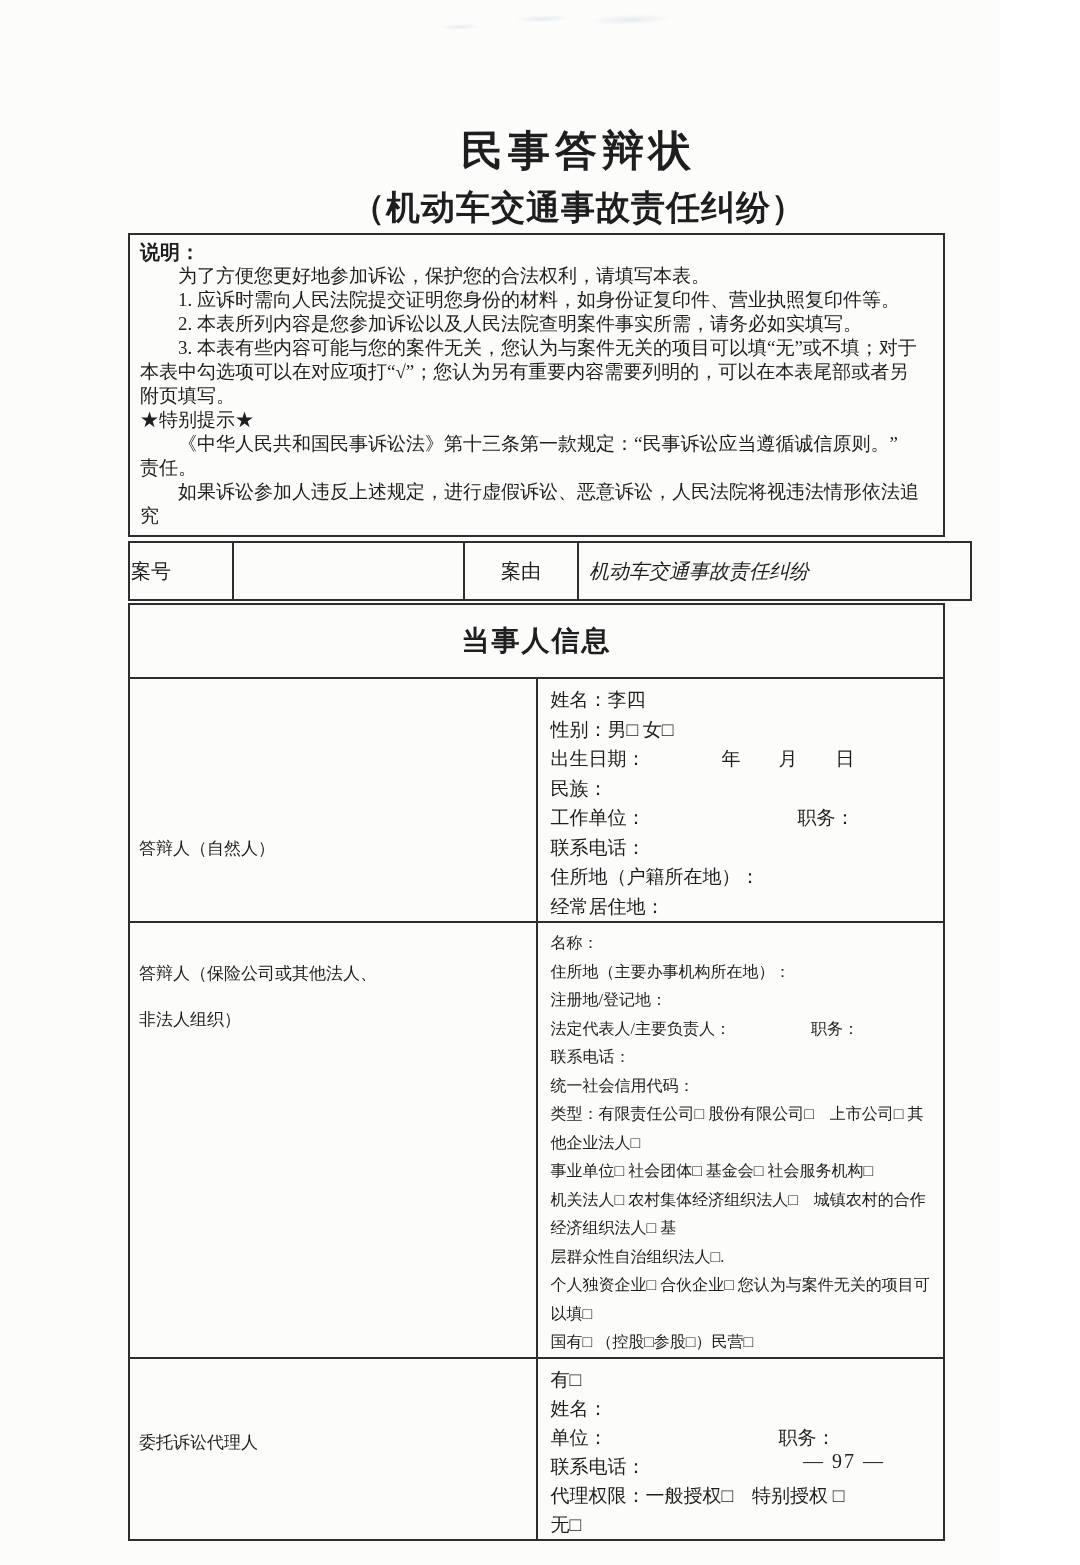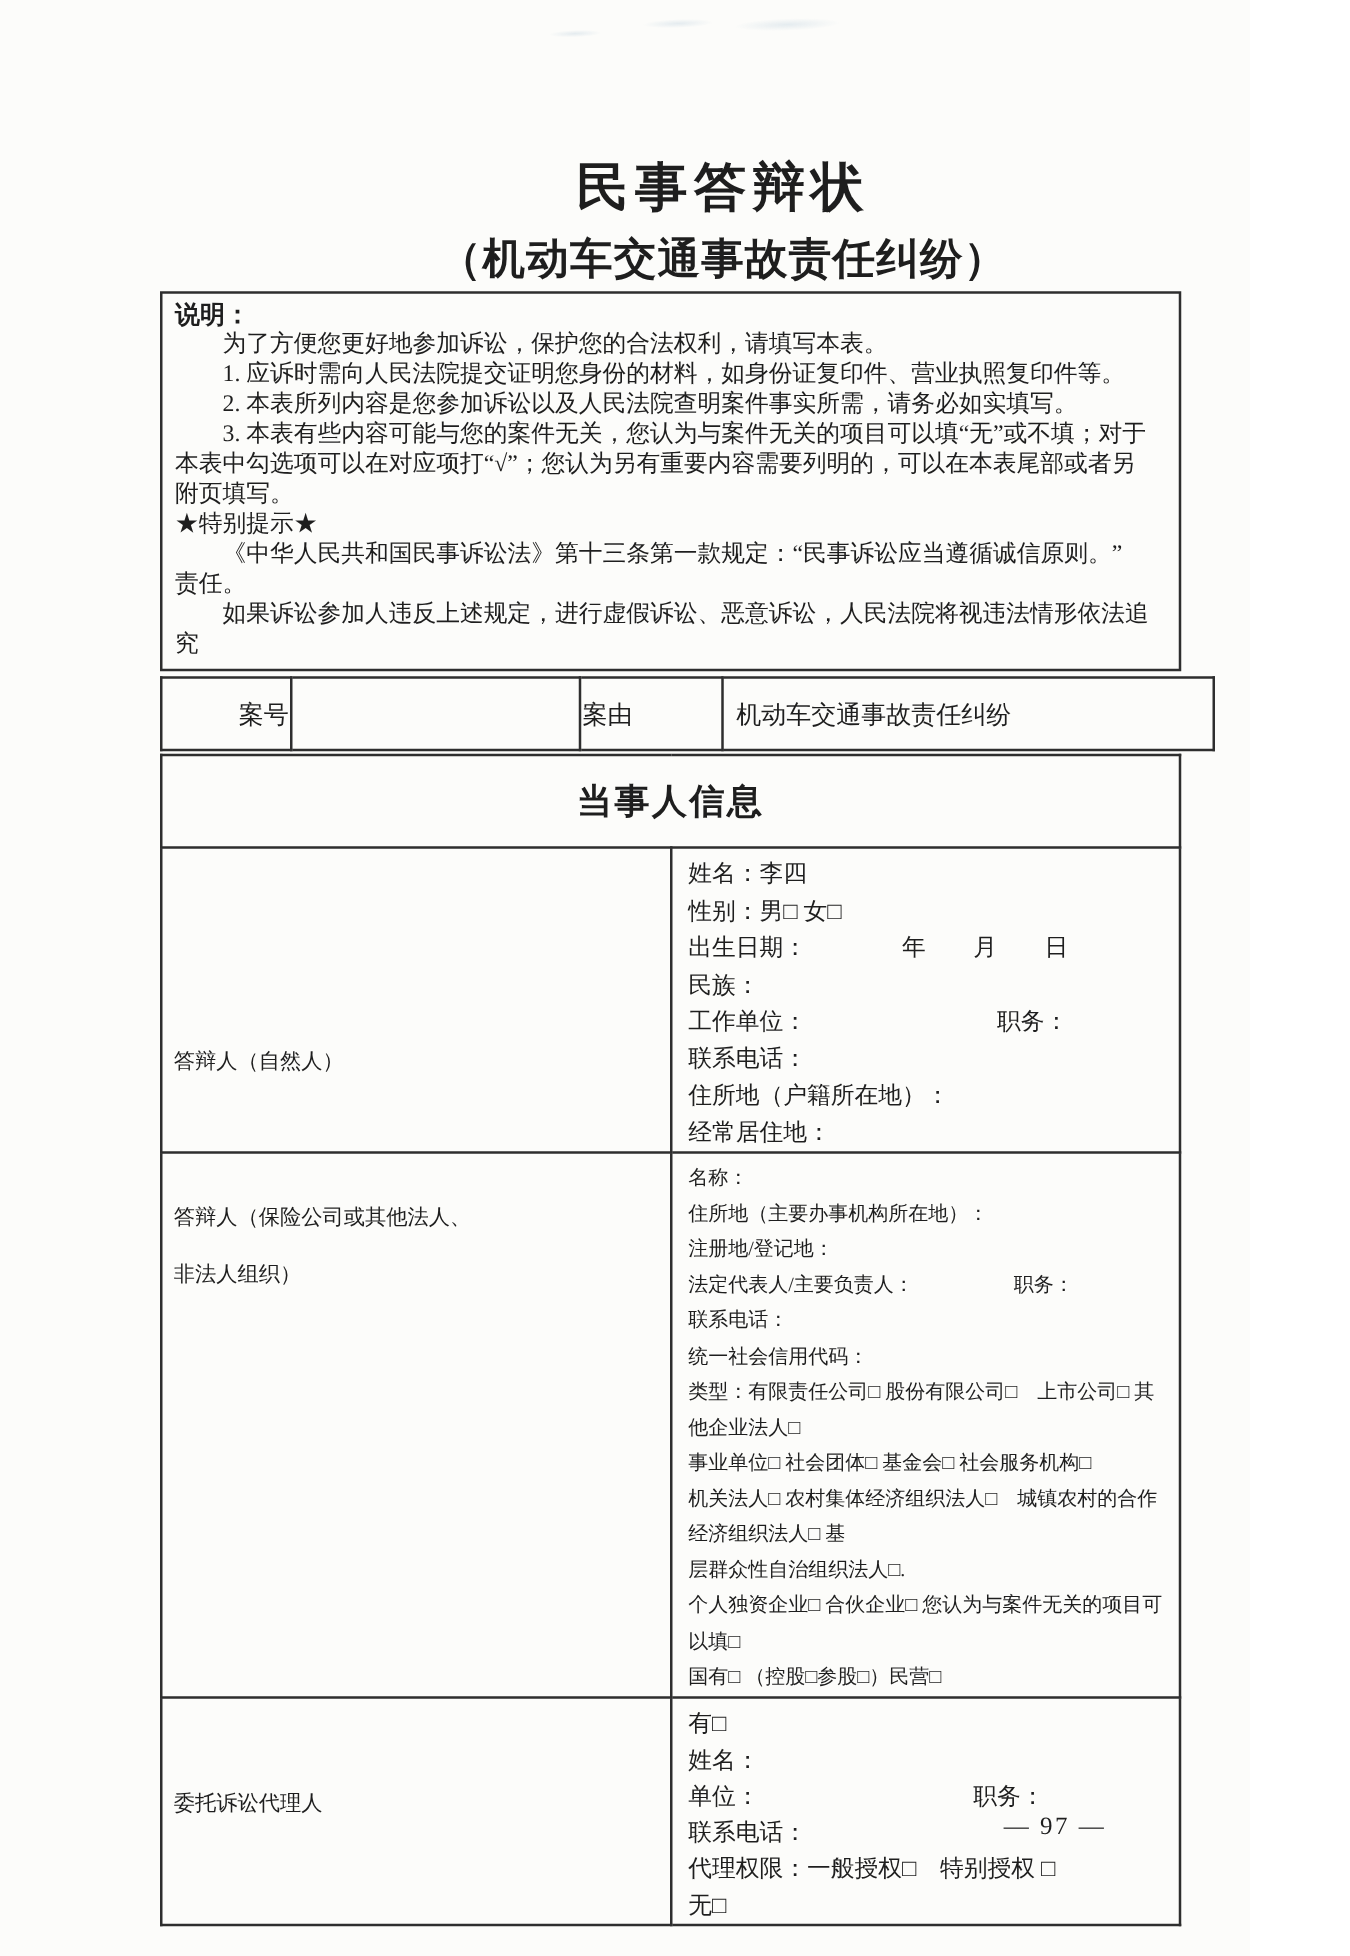--- a/index.html
+++ b/index.html
@@ -42,24 +42,24 @@
     border:2px solid var(--border);
     padding:5px 10px 7px;
     overflow:hidden;
   }
   .ins-heading{font-weight:bold;font-size:20px;line-height:24px;}
   .ins-line{font-size:19px;line-height:24px;white-space:pre-wrap;}
   table{border-collapse:collapse;table-layout:fixed;}
   td{border:2px solid var(--border);overflow:hidden;}
   .case-table{margin:4px 0 0 128px;width:817px;}
   .case-table td{height:54px;font-size:20px;vertical-align:middle;}
-  .case-table .c1{width:100px;text-align:right;}
+  .case-table .c1{width:100px;text-align:left;}
   .case-table .c2{width:227px;}
-  .case-table .c3{width:110px;text-align:left;}
-  .case-table .c4{width:380px;padding-left:10px;}
+  .case-table .c3{width:110px;text-align:center;}
+  .case-table .c4{width:380px;padding-left:10px;font-style:italic;}
   .main-table{margin:2px 0 0 128px;width:817px;}
   .section-title{
     height:70px;text-align:center;vertical-align:middle;
     font-size:28px;font-weight:bold;letter-spacing:2px;margin-left:44px;
   }
   .label-cell{
     width:248px;vertical-align:top;
     font-size:17px;padding:0 2px 0 9px;white-space:pre-line;
   }
   .lc1{padding-top:158px;line-height:24px;}

